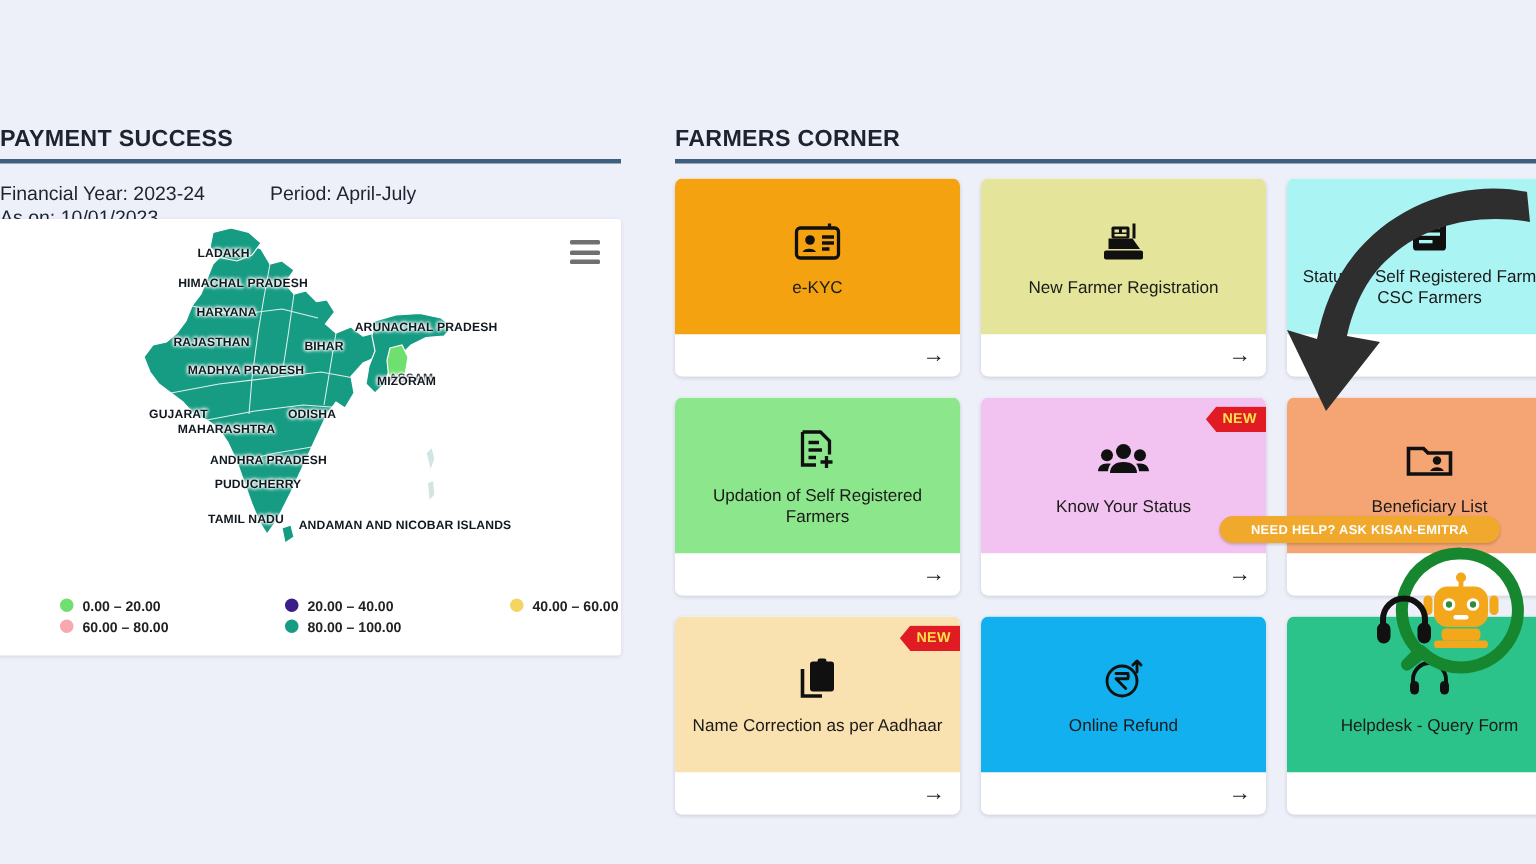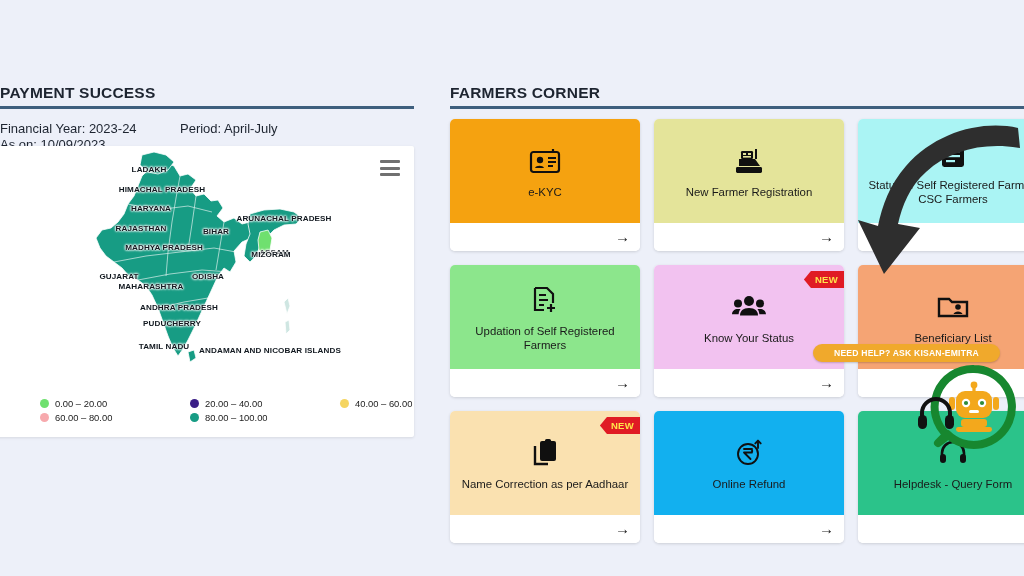--- a/index.html
+++ b/index.html
@@ -54,21 +54,21 @@
     letter-spacing: .1px;
     text-shadow: 0 0 2px #fff, 0 0 2px #fff, 0 0 3px #fff, 0 0 3px #fff;
     transform: translate(-50%, -50%);
     font-family: "Liberation Sans", sans-serif;
   }
 
   
   #legend {
     position: absolute; left: 52px; top: 252px; width: 340px;
     display: grid; grid-template-columns: 150px 150px 140px;
-    row-gap: 3px; font-size: 9.4px; color: #222; font-weight: 400;
+    row-gap: 3px; font-size: 9.4px; color: #222; font-weight: 700;
   }
   .lg { display: flex; align-items: center; gap: 6px; }
   .lg .dot { width: 9px; height: 9px; border-radius: 50%; flex: none; }
 
   
   #right-panel { position: absolute; left: 434px; top: 0; width: 590px; height: 576px; margin-left: 16px; }
   #fc-title {
     position: absolute; left: 0; top: 84px;
     font-size: 15.5px; font-weight: 700; color: #1d2430; letter-spacing: .2px;
   }
@@ -136,21 +136,21 @@
 <div id="root">
 
   <div id="left-panel">
 
     <div class="sec-title">PAYMENT SUCCESS</div>
     <div class="sec-rule"></div>
 
     <div class="meta-row">
       <span class="fy">Financial Year: 2023-24</span>
       <span class="pd">Period: April-July</span>
-      <span class="ason">As on: 10/09/2023</span>
+      <span class="ason">As on: 10/01/2023</span>
     </div>
 
     <div id="map-card">
 
       <div id="hamburger">
         <i></i>
           <i></i>
           <i></i>
       </div>
 

